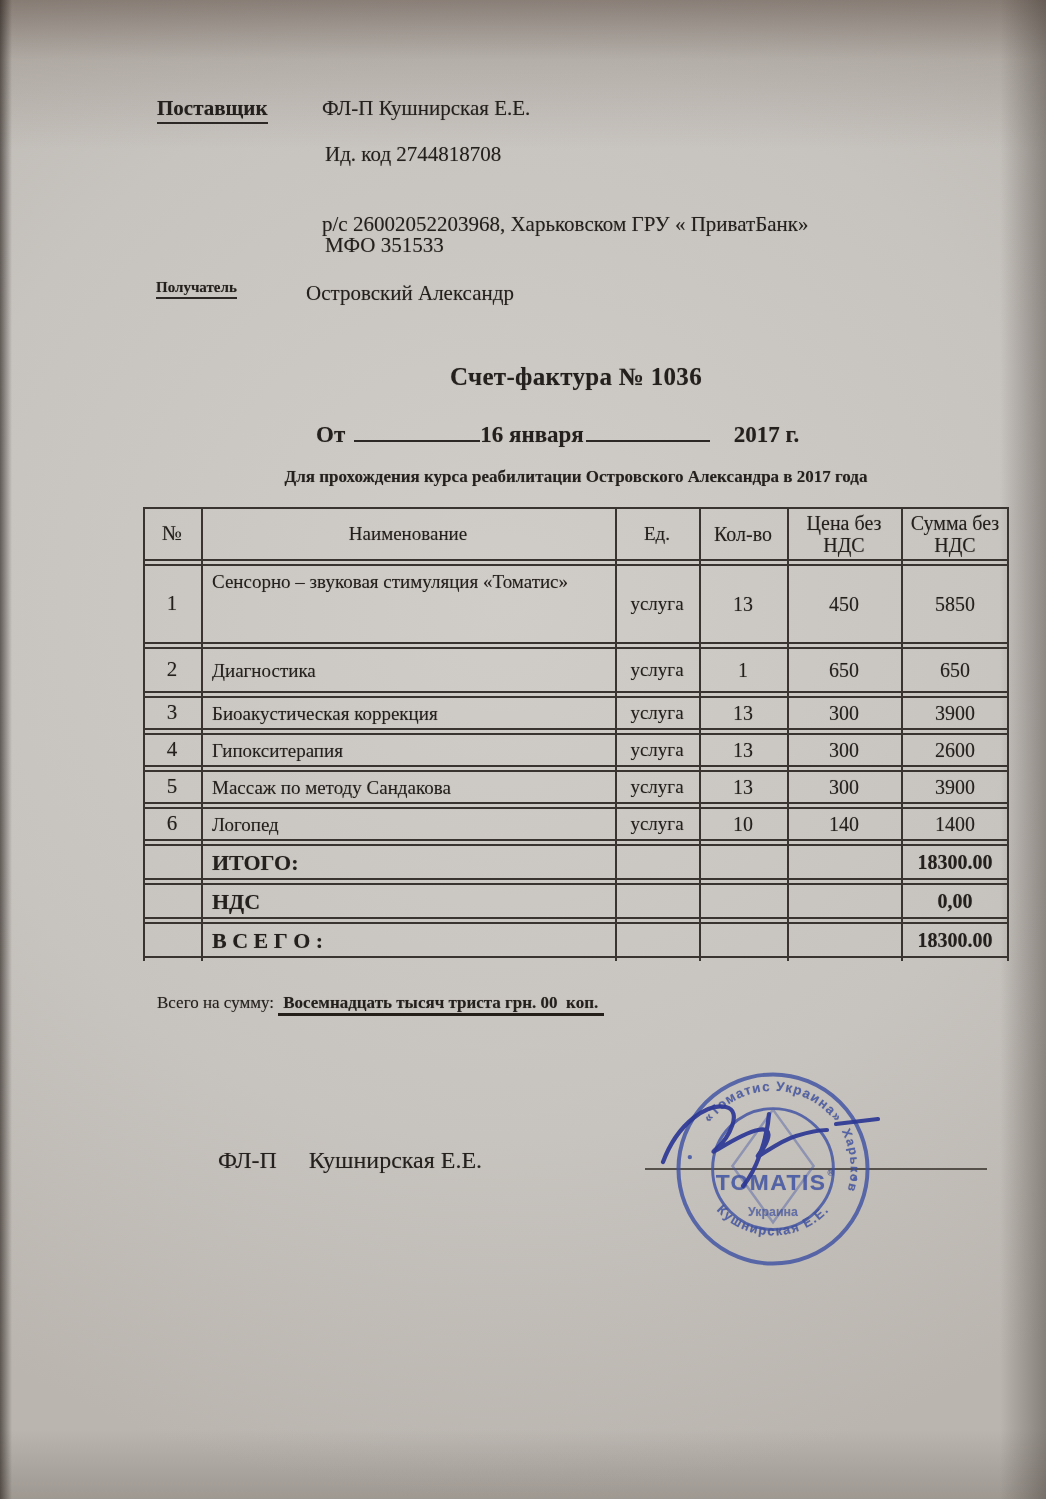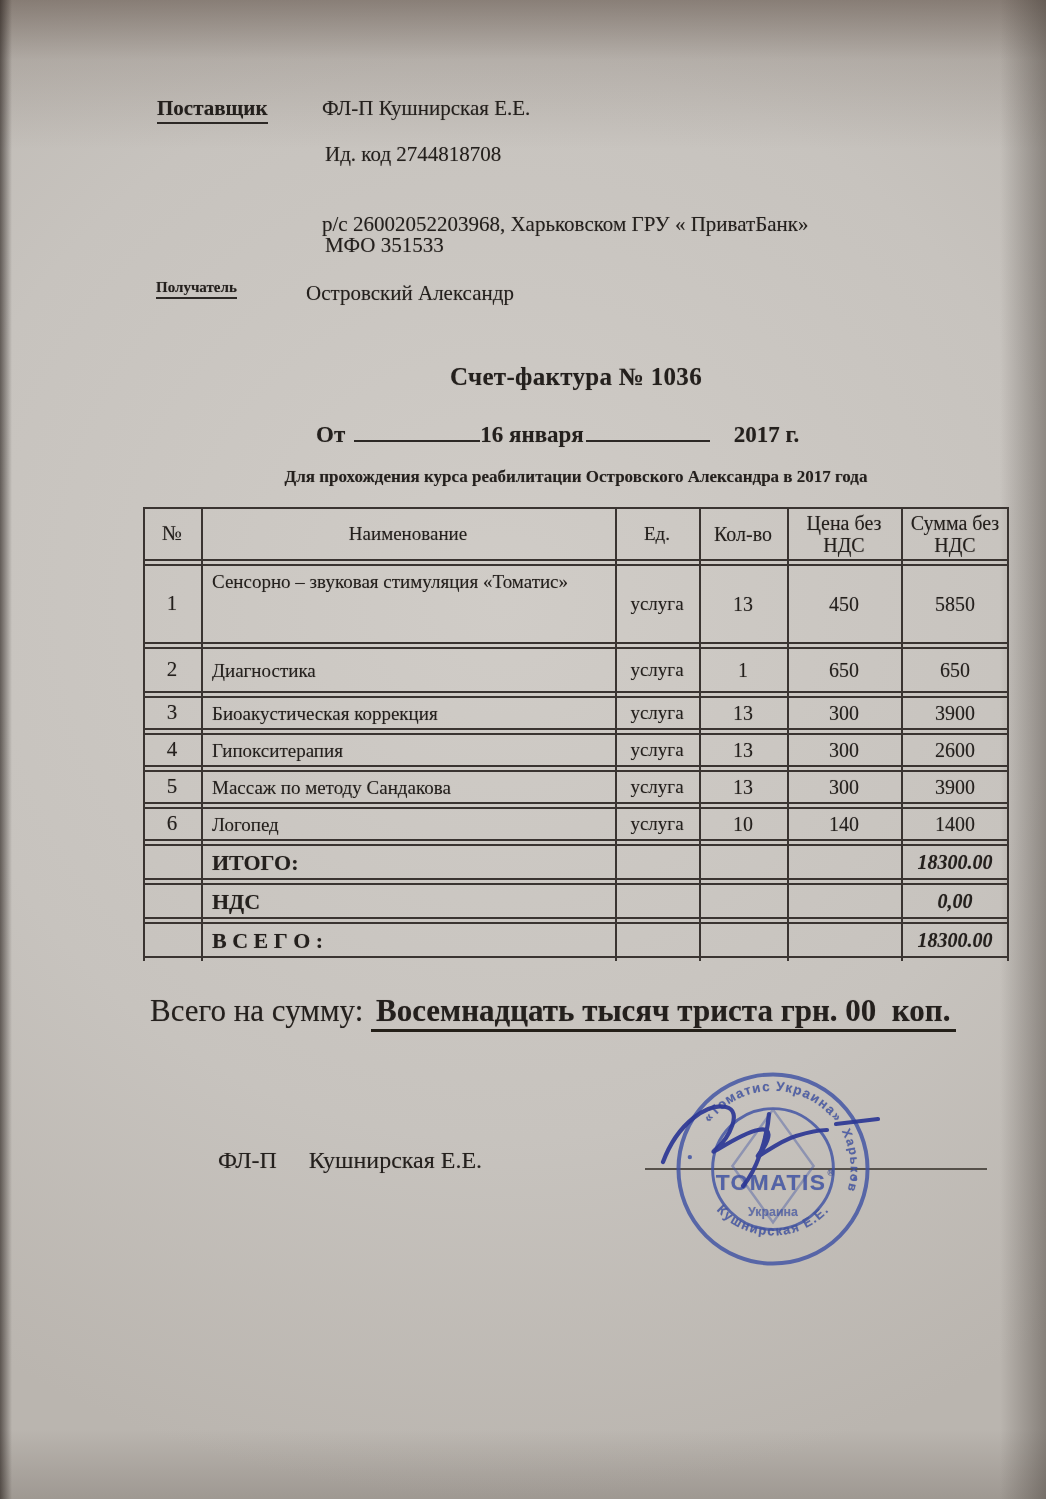--- a/index.html
+++ b/index.html
@@ -51,24 +51,24 @@
         text-align:center;font-size:19px;line-height:1.12;overflow:hidden;}
   .c0{flex:0 0 58px;font-size:21px;}
   .c1{flex:0 0 414px;justify-content:flex-start;text-align:left;padding:2px 8px 0 11px;}
   .c2{flex:0 0 84px;}
   .c3{flex:0 0 88px;font-size:20px;text-align:center;}
   .c4{flex:0 0 114px;font-size:20px;}
   .c5{flex:0 0 108px;font-size:20px;}
   .head .c1{justify-content:center;text-align:right;padding:0;}
   .name-top{align-items:flex-start !important;padding-top:5px !important;}
   .tot-label{font-size:22px;font-weight:bold;}
-  .tot-value{font-weight:bold;font-style:italic;}
+  .tot-value{font-weight:bold;}
   .vline{position:absolute;top:0;bottom:0;width:2.2px;background:#3a3431;}
 
-  .amount{left:150px;top:993px;font-size:31px;}
+  .amount{left:157px;top:993px;font-size:17px;}
   .amount-value{font-weight:bold;border-bottom:3px solid #242019;padding:0 6px 1px 5px;white-space:pre;}
 
   .signer{left:218px;top:1147px;font-size:24px;}
   .signer-name{margin-left:32px;}
   .sig-rule{left:645px;top:1168px;width:342px;height:2.4px;background:rgba(55,50,44,.78);}
   .stamp{left:674px;top:1070px;}
   .scrawl{left:648px;top:1086px;}
 </style>
 </head>
 <body>

